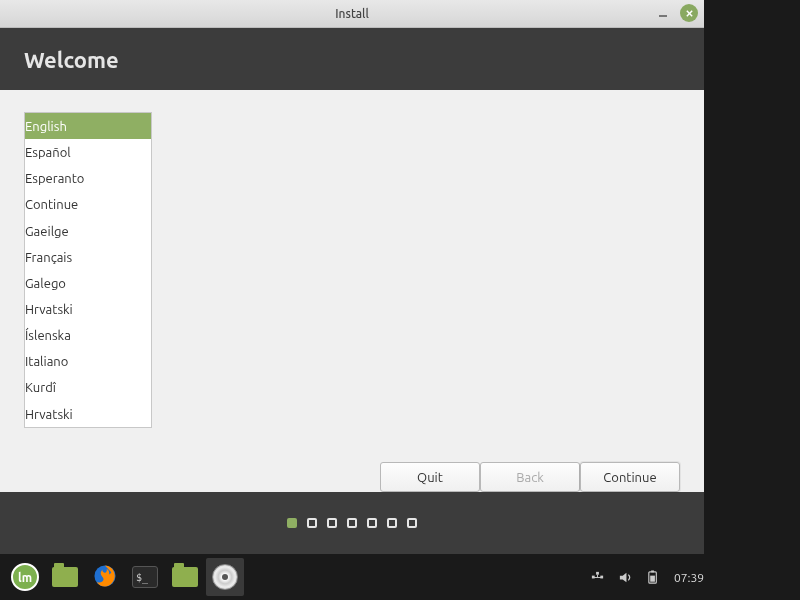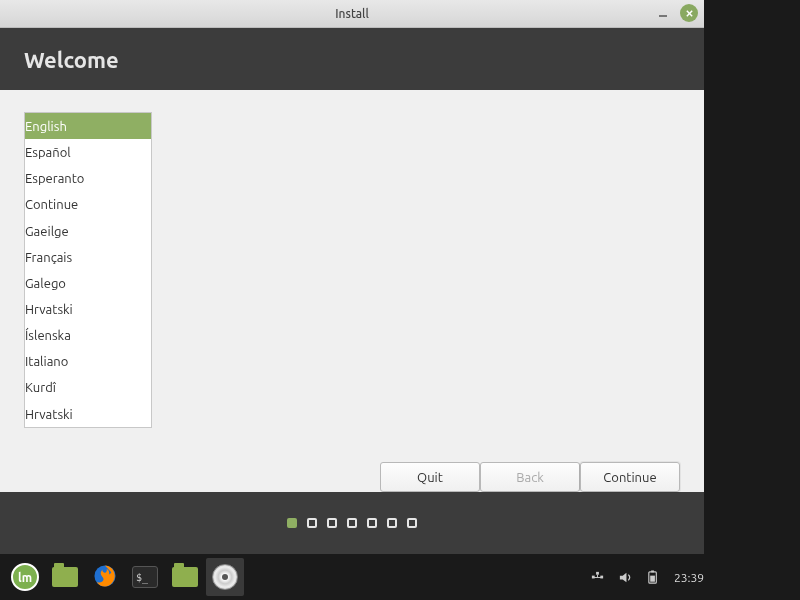--- a/index.html
+++ b/index.html
@@ -346,15 +346,15 @@
           <path d="M11 5 Q14 8 11 11" stroke="#ccc" fill="none" stroke-width="1.3"></path>
         </svg>
     </span>
     <span class="tray-icon">
       <svg width="15" height="15" viewBox="0 0 16 16">
           <rect x="3" y="2" width="8" height="12" rx="1" fill="none" stroke="#ccc" stroke-width="1.2"></rect>
           <rect x="5.5" y="0.5" width="3" height="2" fill="#ccc"></rect>
           <rect x="4.5" y="6" width="5" height="6.5" fill="#ccc"></rect>
         </svg>
     </span>
-    <span>23:39</span>
+    <span>07:39</span>
   </div>
 </div>
 
 </body></html>

